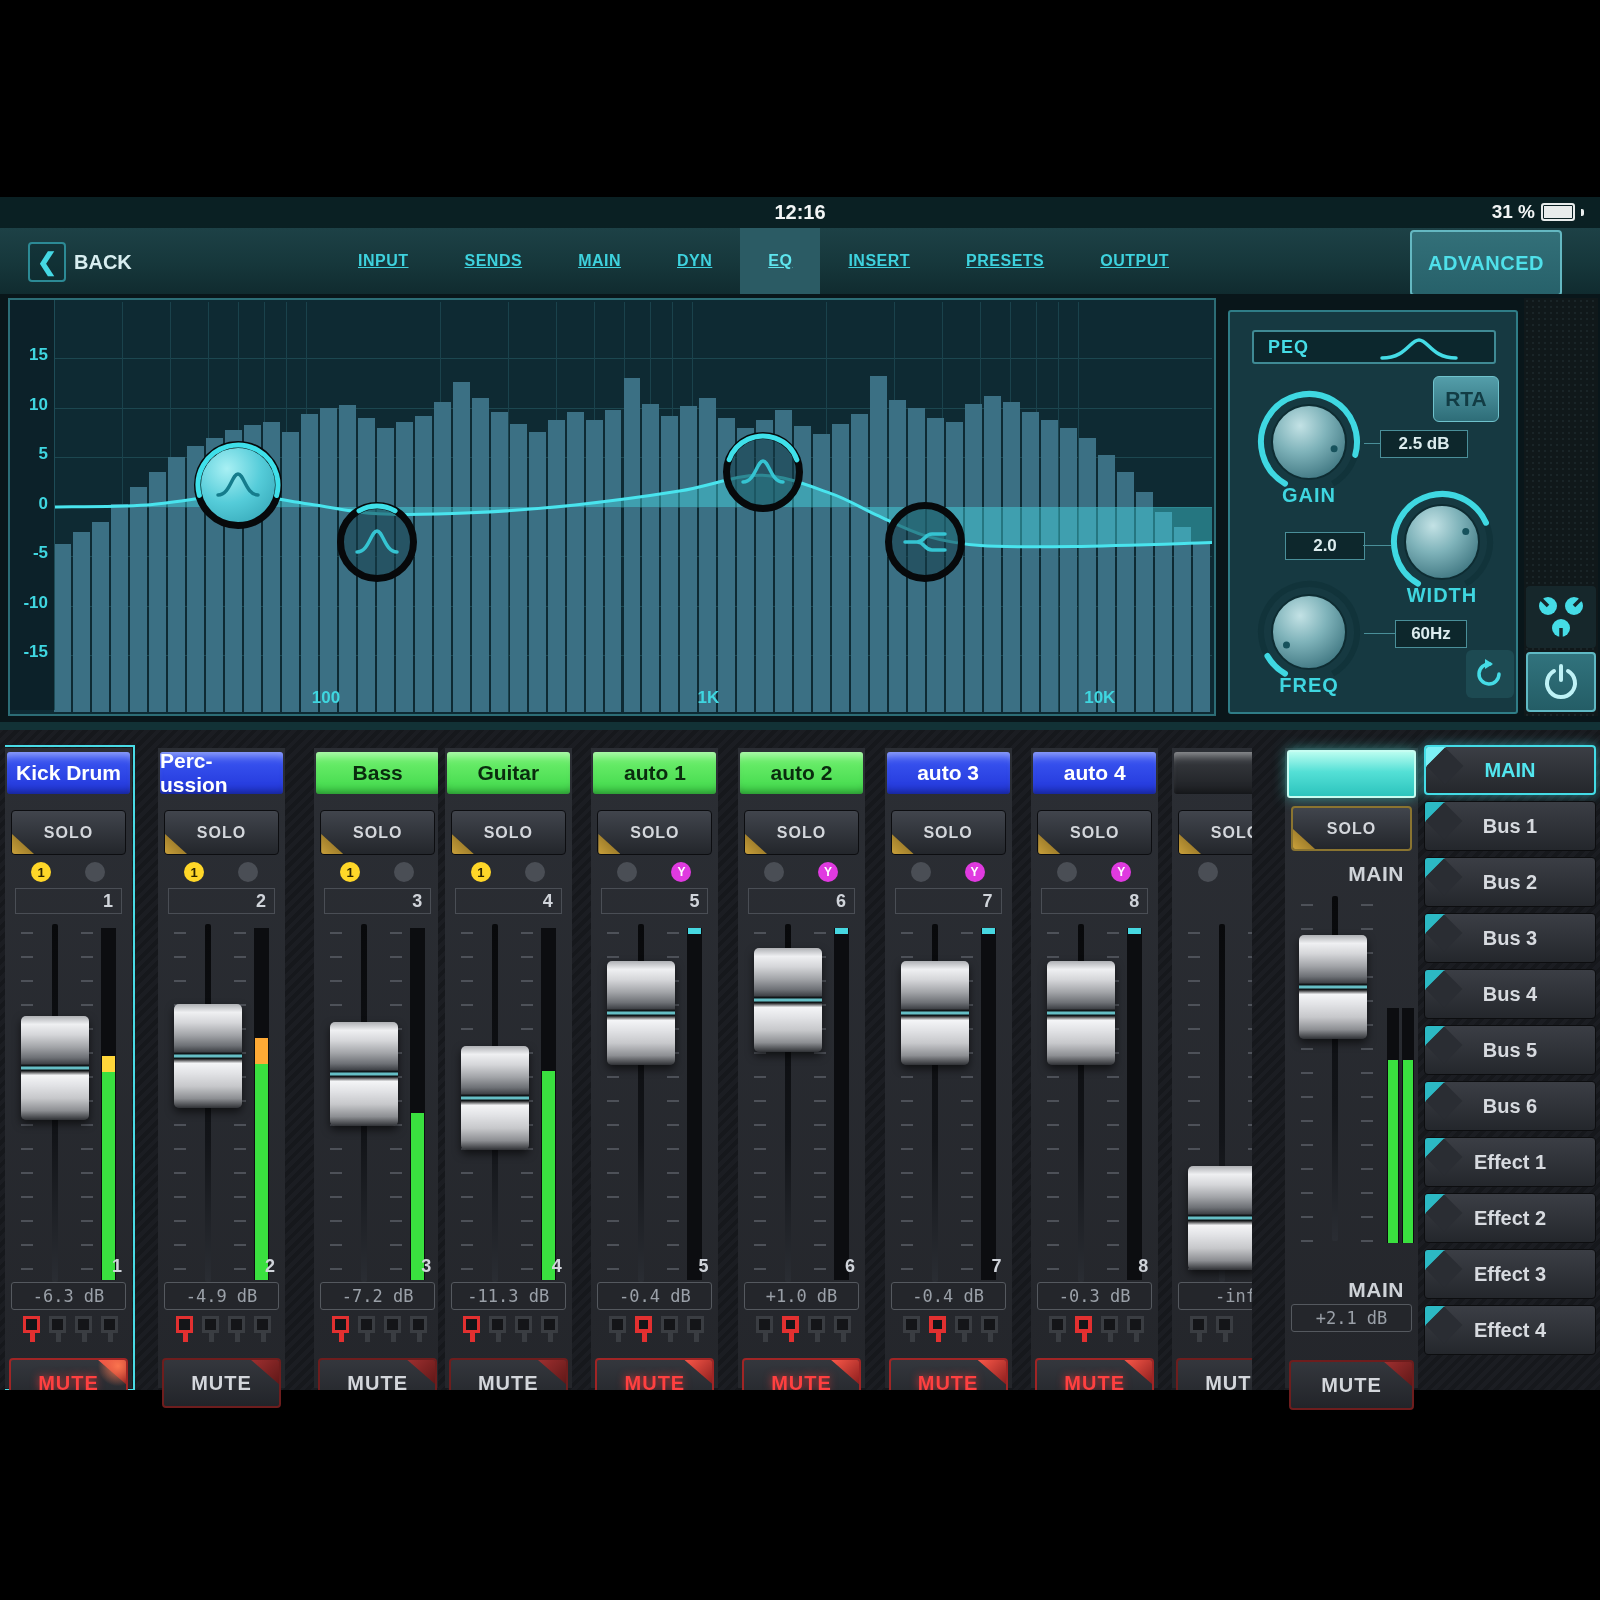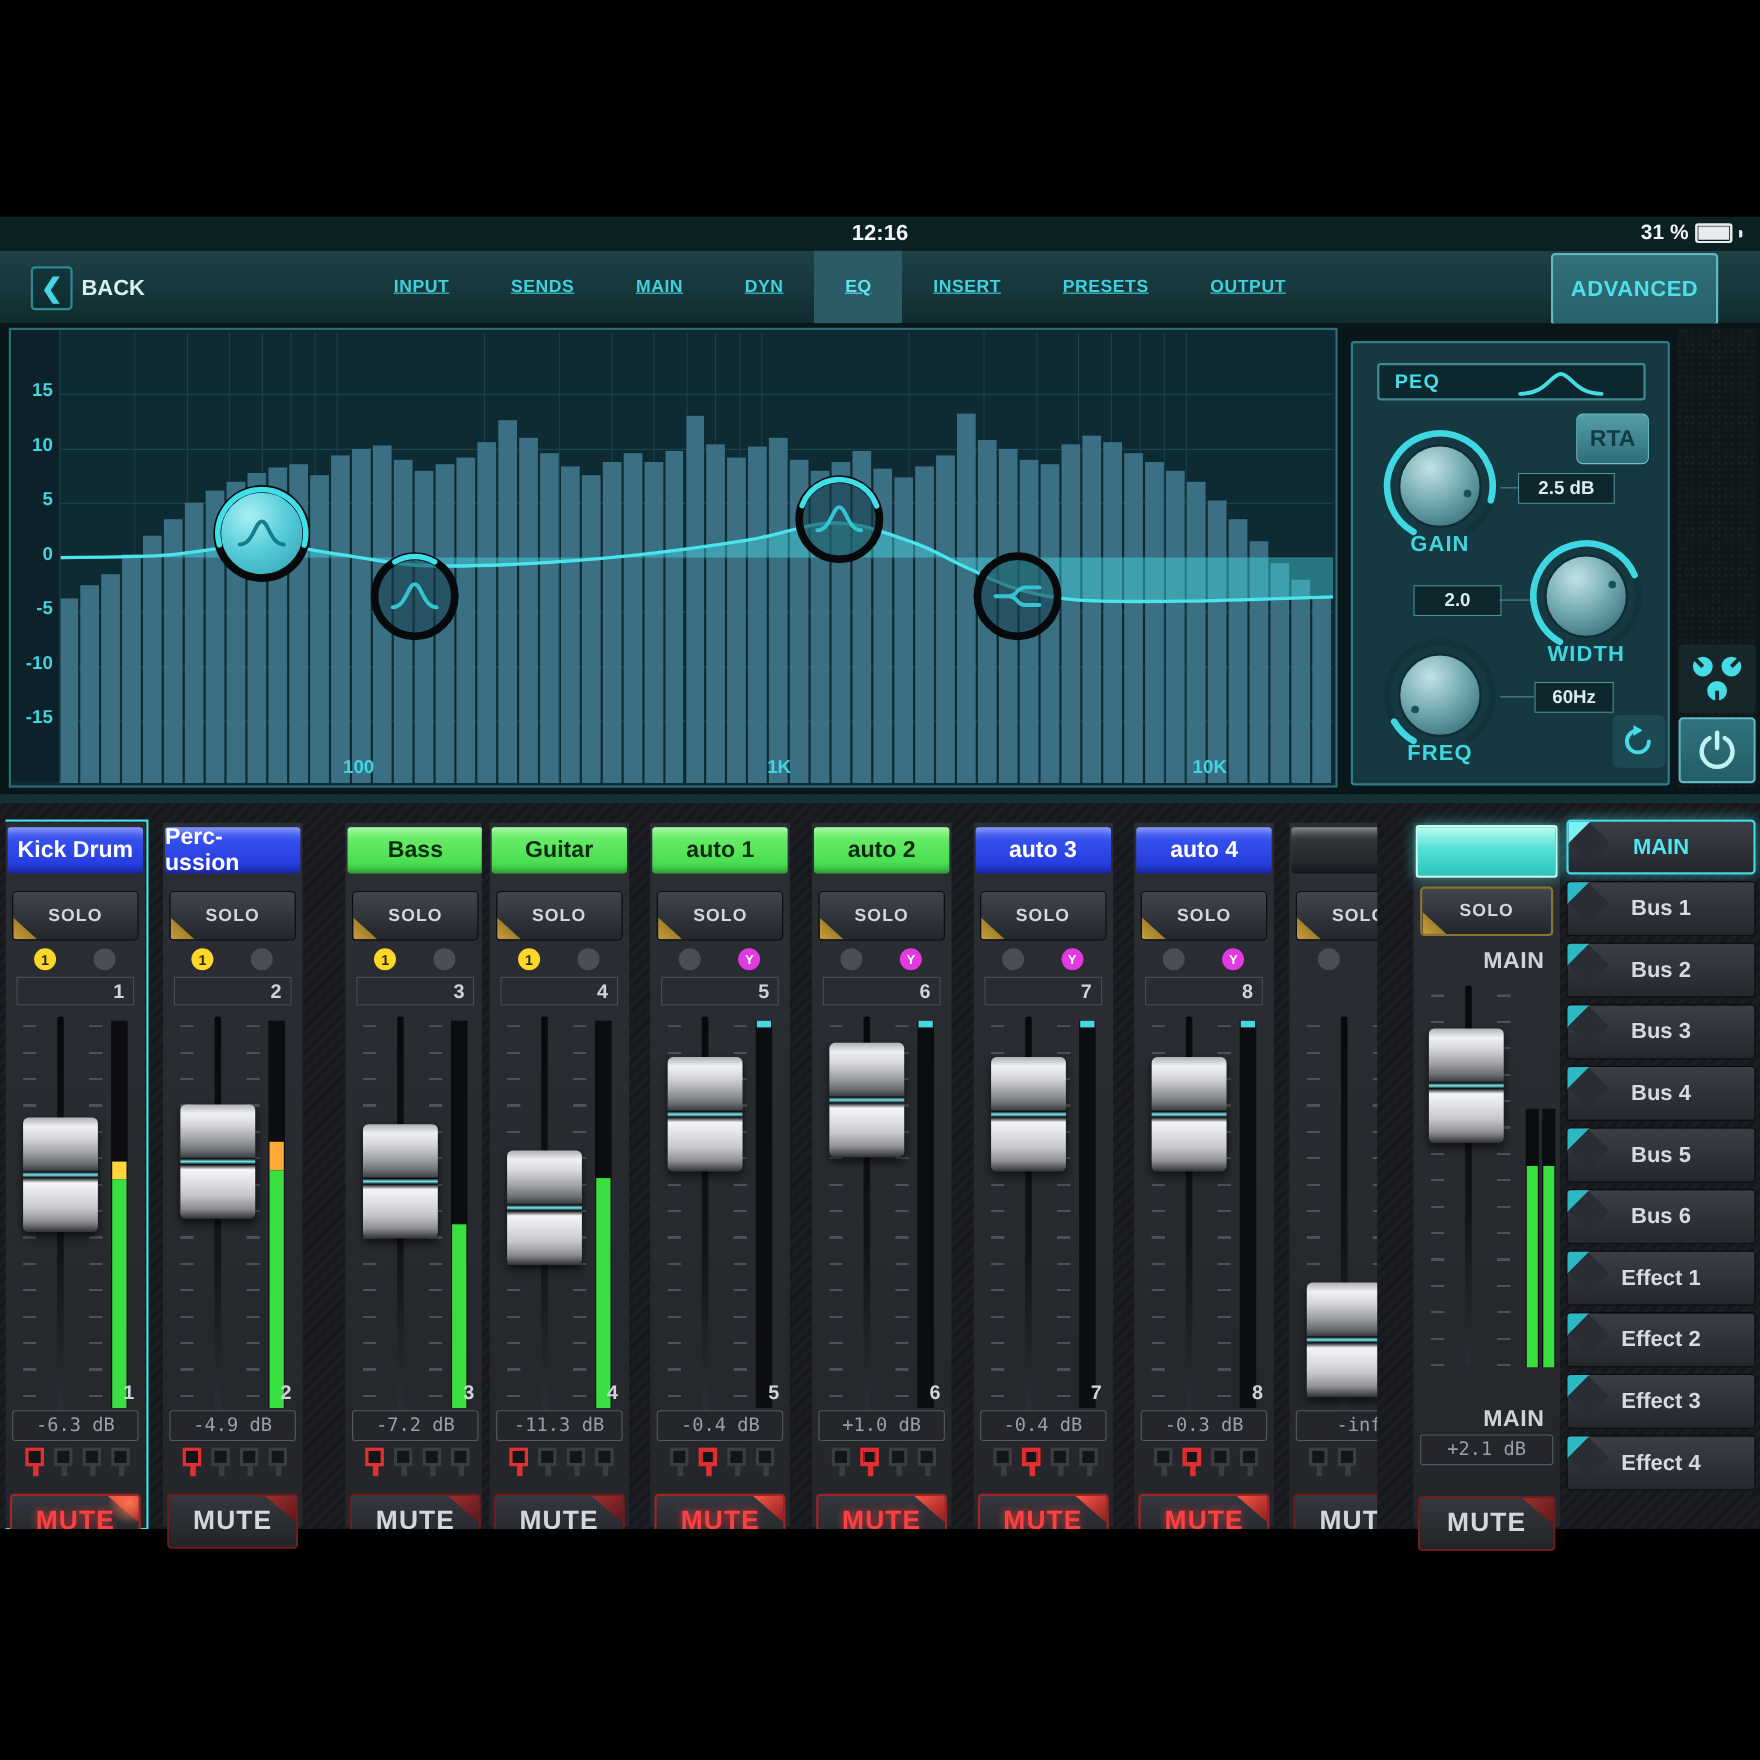--- a/index.html
+++ b/index.html
@@ -97,21 +97,21 @@
          color:#9aa0a8;font-size:17px;font-family:"DejaVu Sans Mono",monospace;display:flex;align-items:center;justify-content:center;}
   .sqrow{position:absolute;left:0;top:568px;width:127px;height:34px;}
   .sq{position:absolute;top:0;width:17px;height:17px;border:3px solid #3a3d42;background:#141518;box-sizing:border-box;}
   .sq .stem{position:absolute;left:4px;top:13px;width:5px;height:10px;background:#3a3d42;}
   .sq.red{border-color:#e23030;}
   .sq.red .stem{background:#e23030;}
   .sq.redsolid{border-color:#e23030;background:#141518;box-shadow:inset 0 0 0 1px #e23030;}
   .sq.redsolid .stem{background:#e23030;}
   .mute-btn{position:absolute;left:4px;top:610px;width:119px;height:50px;border-radius:4px;background:linear-gradient(180deg,#34373d,#222429);
             border:2px solid #6e1d1d;box-sizing:border-box;display:flex;align-items:center;justify-content:center;
-            color:#d4d7dc;font-size:24px;font-weight:bold;letter-spacing:1px;overflow:hidden;cursor:pointer;}
+            color:#d4d7dc;font-size:20px;font-weight:bold;letter-spacing:1px;overflow:hidden;cursor:pointer;}
   .mute-btn::before{content:"";position:absolute;right:-1px;top:-1px;width:30px;height:26px;background:linear-gradient(135deg,#a03030,#5e1717);
             clip-path:polygon(0 0,100% 0,100% 100%);}
   .mute-btn.active{color:#ff4040;text-shadow:0 0 8px rgba(255,60,60,.8);border-color:#a02525;}
   .mute-btn.active::before{background:linear-gradient(135deg,#ff5a4a,#8a1d1d);}
   .mglow{position:absolute;right:-14px;top:-16px;width:44px;height:44px;border-radius:50%;pointer-events:none;
          background:radial-gradient(circle,rgba(255,120,80,.95),rgba(255,80,50,0) 65%);}
   
   .mainhdr{position:absolute;left:2px;top:2px;width:129px;height:48px;border-radius:3px;border:2px solid #c6fdf2;box-sizing:border-box;
            background:linear-gradient(180deg,#b9fdf0,#54e0d6 45%,#2cc4bd);box-shadow:0 0 14px rgba(70,225,215,.6);}
   .mainword{position:absolute;right:14px;width:100px;text-align:right;color:#cfd3d8;font-size:21px;font-weight:bold;letter-spacing:.5px;}
@@ -421,21 +421,21 @@
             <div class="sq " style="left: 70px;">
               <div class="stem"></div>
             </div>
             <div class="sq " style="left: 96px;">
               <div class="stem"></div>
             </div>
           </div>
           <div class="mute-btn active">MUTE<div class="mglow"></div></div>
         </div>
       </div>
-      <div style="position: absolute; left: 148px; top: 0px; width: 140px; height: 800px; overflow: hidden;">
+      <div style="position: absolute; left: 158px; top: 0px; width: 140px; height: 800px; overflow: hidden;">
         <div class="strip" style="left: 0px;">
           <div class="scrib blue">Perc- ussion</div>
           <div class="solo-btn">SOLO</div>
           <div class="dots">
             <div class="dot l yellow">1</div>
             <div class="dot r gray"></div>
           </div>
           <div class="numbox">2</div>
           <div class="fzone">
             <div class="ticks tl"></div>

